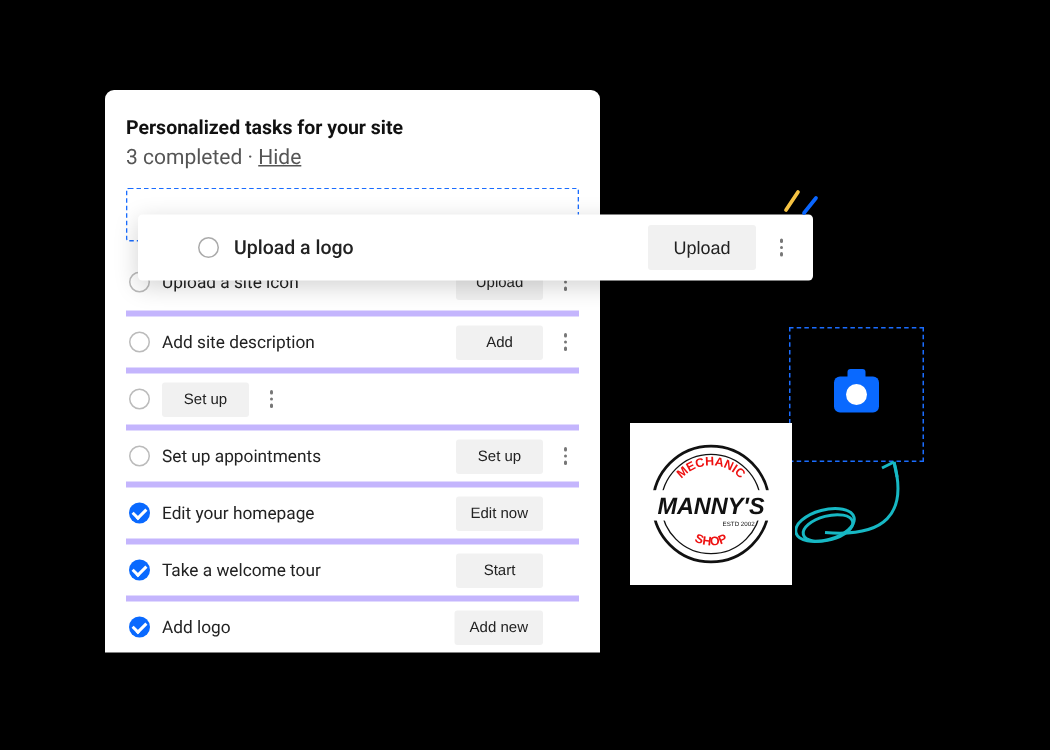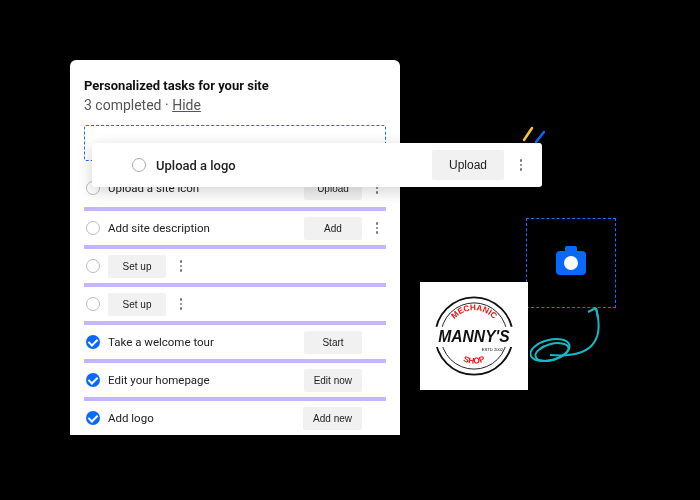--- a/index.html
+++ b/index.html
@@ -217,41 +217,42 @@
         <div class="status-circle"></div>
         <button class="task-btn">Set up</button>
         <div class="kebab">
           <span></span>
           <span></span>
           <span></span>
         </div>
       </div>
       <div class="task-row">
         <div class="status-circle"></div>
+        <div class="task-label">Set up appointments</div>
         <button class="task-btn">Set up</button>
         <div class="kebab">
+          <span></span>
+          <span></span>
+          <span></span>
+        </div>
+      </div>
+      <div class="task-row">
+        <div class="status-done"></div>
+        <div class="task-label">Edit your homepage</div>
+        <button class="task-btn">Edit now</button>
+        <div class="kebab hidden">
           <span></span>
           <span></span>
           <span></span>
         </div>
       </div>
       <div class="task-row">
         <div class="status-done"></div>
         <div class="task-label">Take a welcome tour</div>
         <button class="task-btn">Start</button>
-        <div class="kebab hidden">
-          <span></span>
-          <span></span>
-          <span></span>
-        </div>
-      </div>
-      <div class="task-row">
-        <div class="status-done"></div>
-        <div class="task-label">Edit your homepage</div>
-        <button class="task-btn">Edit now</button>
         <div class="kebab hidden">
           <span></span>
           <span></span>
           <span></span>
         </div>
       </div>
       <div class="task-row">
         <div class="status-done"></div>
         <div class="task-label">Add logo</div>
         <button class="task-btn">Add new</button>

